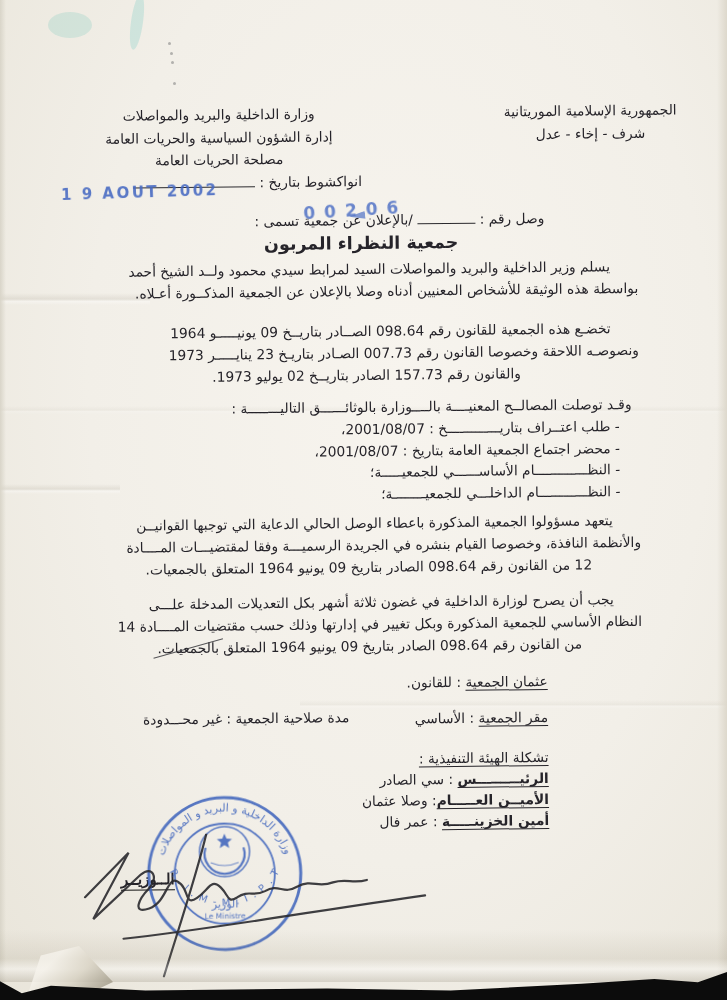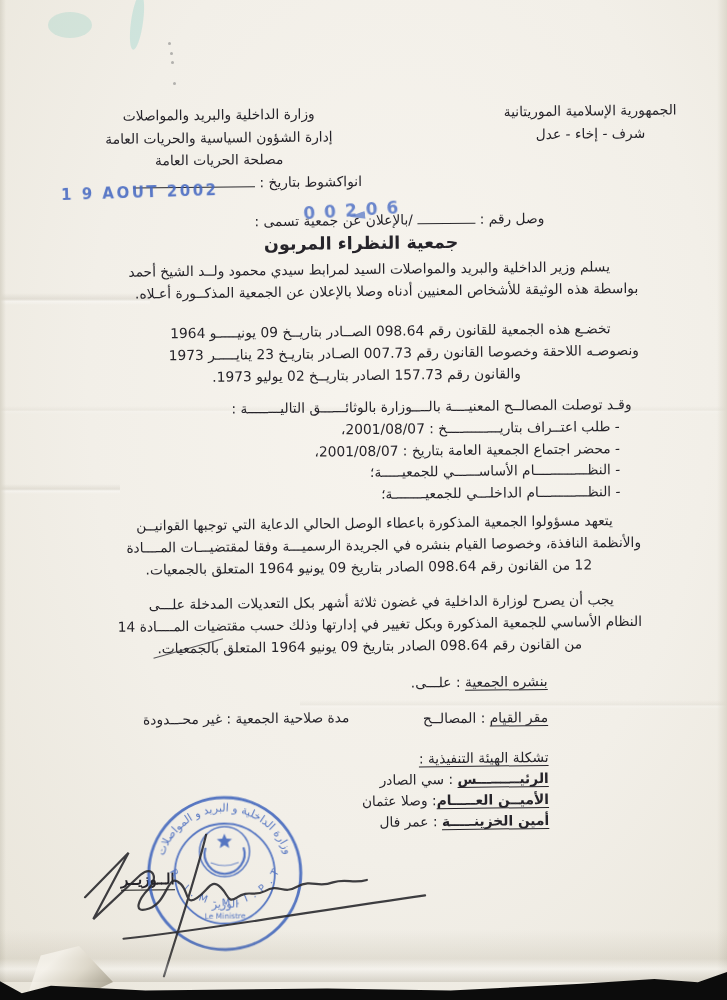--- a/index.html
+++ b/index.html
@@ -124,25 +124,25 @@
     </div>
 
     <div class="abs para" style="top:592px;right:87px;width:545px;">
       <div class="pline ind28">يجب أن يصرح لوزارة الداخلية في غضون ثلاثة أشهر بكل التعديلات المدخلة علـــى</div>
       <div class="pline">النظام الأساسي للجمعية المذكورة وبكل تغيير في إدارتها وذلك حسب مقتضيات المــــادة 14</div>
       <div class="pline c">من القانون رقم 098.64 الصادر بتاريخ 09 يونيو 1964 المتعلق بالجمعيات.</div>
     </div>
     <div class="abs penstrike" style="left:150px;top:646px;"></div>
 
     <div class="abs rtl line" style="top:672px;right:182px;">
-      <span class="ulab">بنشره الجمعية</span><span> : علـــى.</span>
+      <span class="ulab">عثمان الجمعية</span><span> : للقانون.</span>
     </div>
 
     <div class="abs rtl line" style="top:708px;right:182px;">
-      <span class="ulab">مقر القيام</span><span> : المصالــح</span>
+      <span class="ulab">مقر الجمعية</span><span> : الأساسي</span>
     </div>
     <div class="abs rtl line" style="top:706px;right:287px;width:300px;text-align:left;">مدة صلاحية الجمعية : غير محـــدودة</div>
 
     <div class="abs rtl line ulab" style="top:748px;right:182px;">تشكلة الهيئة التنفيذية :</div>
     <div class="abs rtl line" style="top:769px;right:182px;">
       <span class="bold ulab">الرئيـــــــــس</span><span> : سي الصادر</span>
     </div>
     <div class="abs rtl line" style="top:790px;right:182px;">
       <span class="bold ulab">الأميــن العـــــام</span><span>: وصلا عثمان</span>
     </div>

